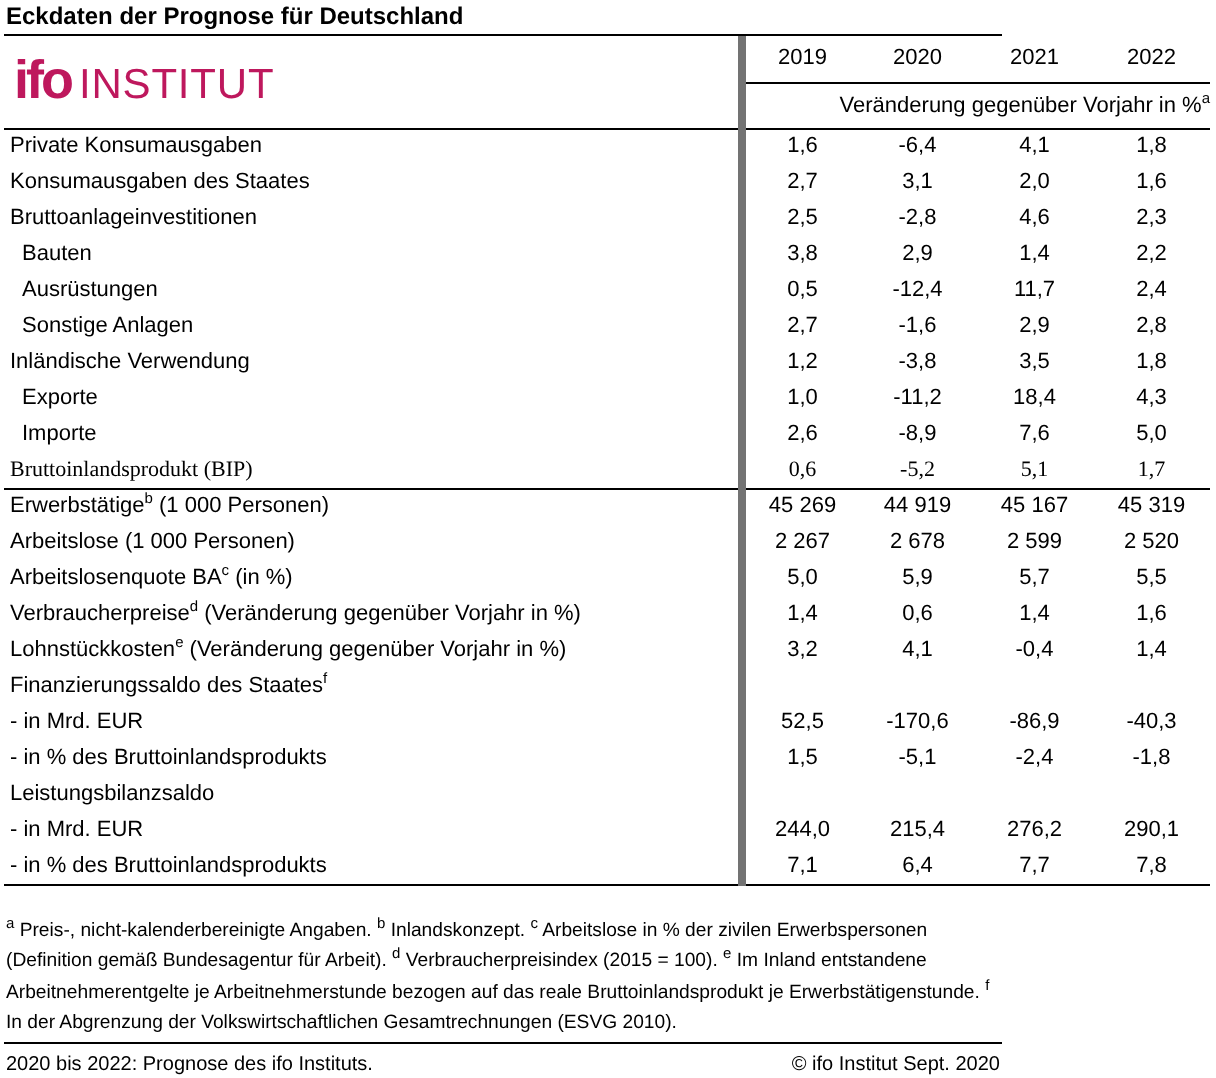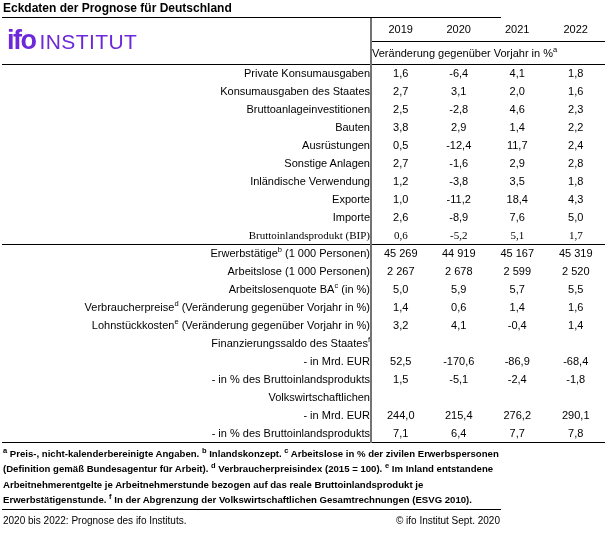--- a/index.html
+++ b/index.html
@@ -21,36 +21,36 @@
 
   td.logo-cell { vertical-align:middle; padding-left:5px; border-bottom:1px solid #000; }
   .logo { white-space:nowrap; }
   .logo-ifo  { font-size:27px; font-weight:800; letter-spacing:-1.5px; }
   .logo-rest { font-size:21px; font-weight:400; letter-spacing:0.4px; margin-left:4px; }
 
   th.year {
     font-size:11px; font-weight:normal; text-align:center; height:23px;
     vertical-align:middle; border-bottom:1px solid #000;
   }
-  .vline { border-left:2px solid #737373;margin-top:29px; }
+  .vline { border-left:4px solid #737373;margin-top:29px; }
   td.subheader {
-    font-size:11px; text-align:left; height:23px; vertical-align:middle;
+    font-size:11px; text-align:right; height:23px; vertical-align:middle;
     border-bottom:1px solid #000;
   }
 
   tbody td { height:18px; font-size:11px; vertical-align:middle; }
-  td.label { text-align:right; padding-left:3px; white-space:nowrap; overflow:hidden; }
+  td.label { text-align:left; padding-left:3px; white-space:nowrap; overflow:hidden; }
   td.label.ind { padding-left:9px; }
   td.val { text-align:center; }
   tr.section-end td { border-bottom:1px solid #000;font-family:Liberation Serif, serif; }
 
   sup { font-size:7.5px; vertical-align:super; line-height:0; }
 
   .footnotes {
-    font-size:9.6px; line-height:15.5px; padding:3px 1px 0 1px; min-height:64px;font-weight:bold;
+    font-size:9.6px; line-height:15.5px; padding:15px 1px 0 1px; min-height:64px;
   }
 
   .src-wrap {
     border-top:1px solid #000; margin-top:1px; padding:3px 1px 0 1px;
     display:flex; justify-content:space-between; align-items:flex-end;
     font-size:10px;
   }
   .src-lines div { line-height:15px; }
   .copyright { white-space:nowrap; line-height:15px; }
 </style>
@@ -65,21 +65,21 @@
     <colgroup>
       <col class="c-label">
         <col class="c-val">
         <col class="c-val">
         <col class="c-val">
         <col class="c-val">
     </colgroup>
     <thead>
       <tr>
         <td class="logo-cell" rowspan="2">
-          <span class="logo" style="color:#6d28d9;">
+          <span class="logo" style="color:#be185d;">
             <span class="logo-ifo">ifo</span><span class="logo-rest">INSTITUT</span>
           </span>
         </td>
         <th class="year vline">2019</th>
         <th class="year">2020</th>
         <th class="year">2021</th>
         <th class="year">2022</th>
       </tr>
       <tr>
         <td class="subheader vline" colspan="4"><span>Veränderung gegenüber Vorjahr in %</span><sup>a</sup></td>
@@ -196,31 +196,31 @@
       <td class="val vline"></td>
       <td class="val"></td>
       <td class="val"></td>
       <td class="val"></td>
     </tr>
         <tr>
       <td class="label"><span class="lbl-text">- in Mrd. EUR</span><sup class="lbl-sup"></sup><span class="lbl-suffix"></span></td>
       <td class="val vline">52,5</td>
       <td class="val">-170,6</td>
       <td class="val">-86,9</td>
-      <td class="val">-68,4</td>
+      <td class="val">-40,3</td>
     </tr>
         <tr>
       <td class="label"><span class="lbl-text">- in % des Bruttoinlandsprodukts</span><sup class="lbl-sup"></sup><span class="lbl-suffix"></span></td>
       <td class="val vline">1,5</td>
       <td class="val">-5,1</td>
       <td class="val">-2,4</td>
       <td class="val">-1,8</td>
     </tr>
         <tr>
-      <td class="label"><span class="lbl-text">Volkswirtschaftlichen</span><sup class="lbl-sup"></sup><span class="lbl-suffix"></span></td>
+      <td class="label"><span class="lbl-text">Leistungsbilanzsaldo</span><sup class="lbl-sup"></sup><span class="lbl-suffix"></span></td>
       <td class="val vline"></td>
       <td class="val"></td>
       <td class="val"></td>
       <td class="val"></td>
     </tr>
         <tr>
       <td class="label"><span class="lbl-text">- in Mrd. EUR</span><sup class="lbl-sup"></sup><span class="lbl-suffix"></span></td>
       <td class="val vline">244,0</td>
       <td class="val">215,4</td>
       <td class="val">276,2</td>

